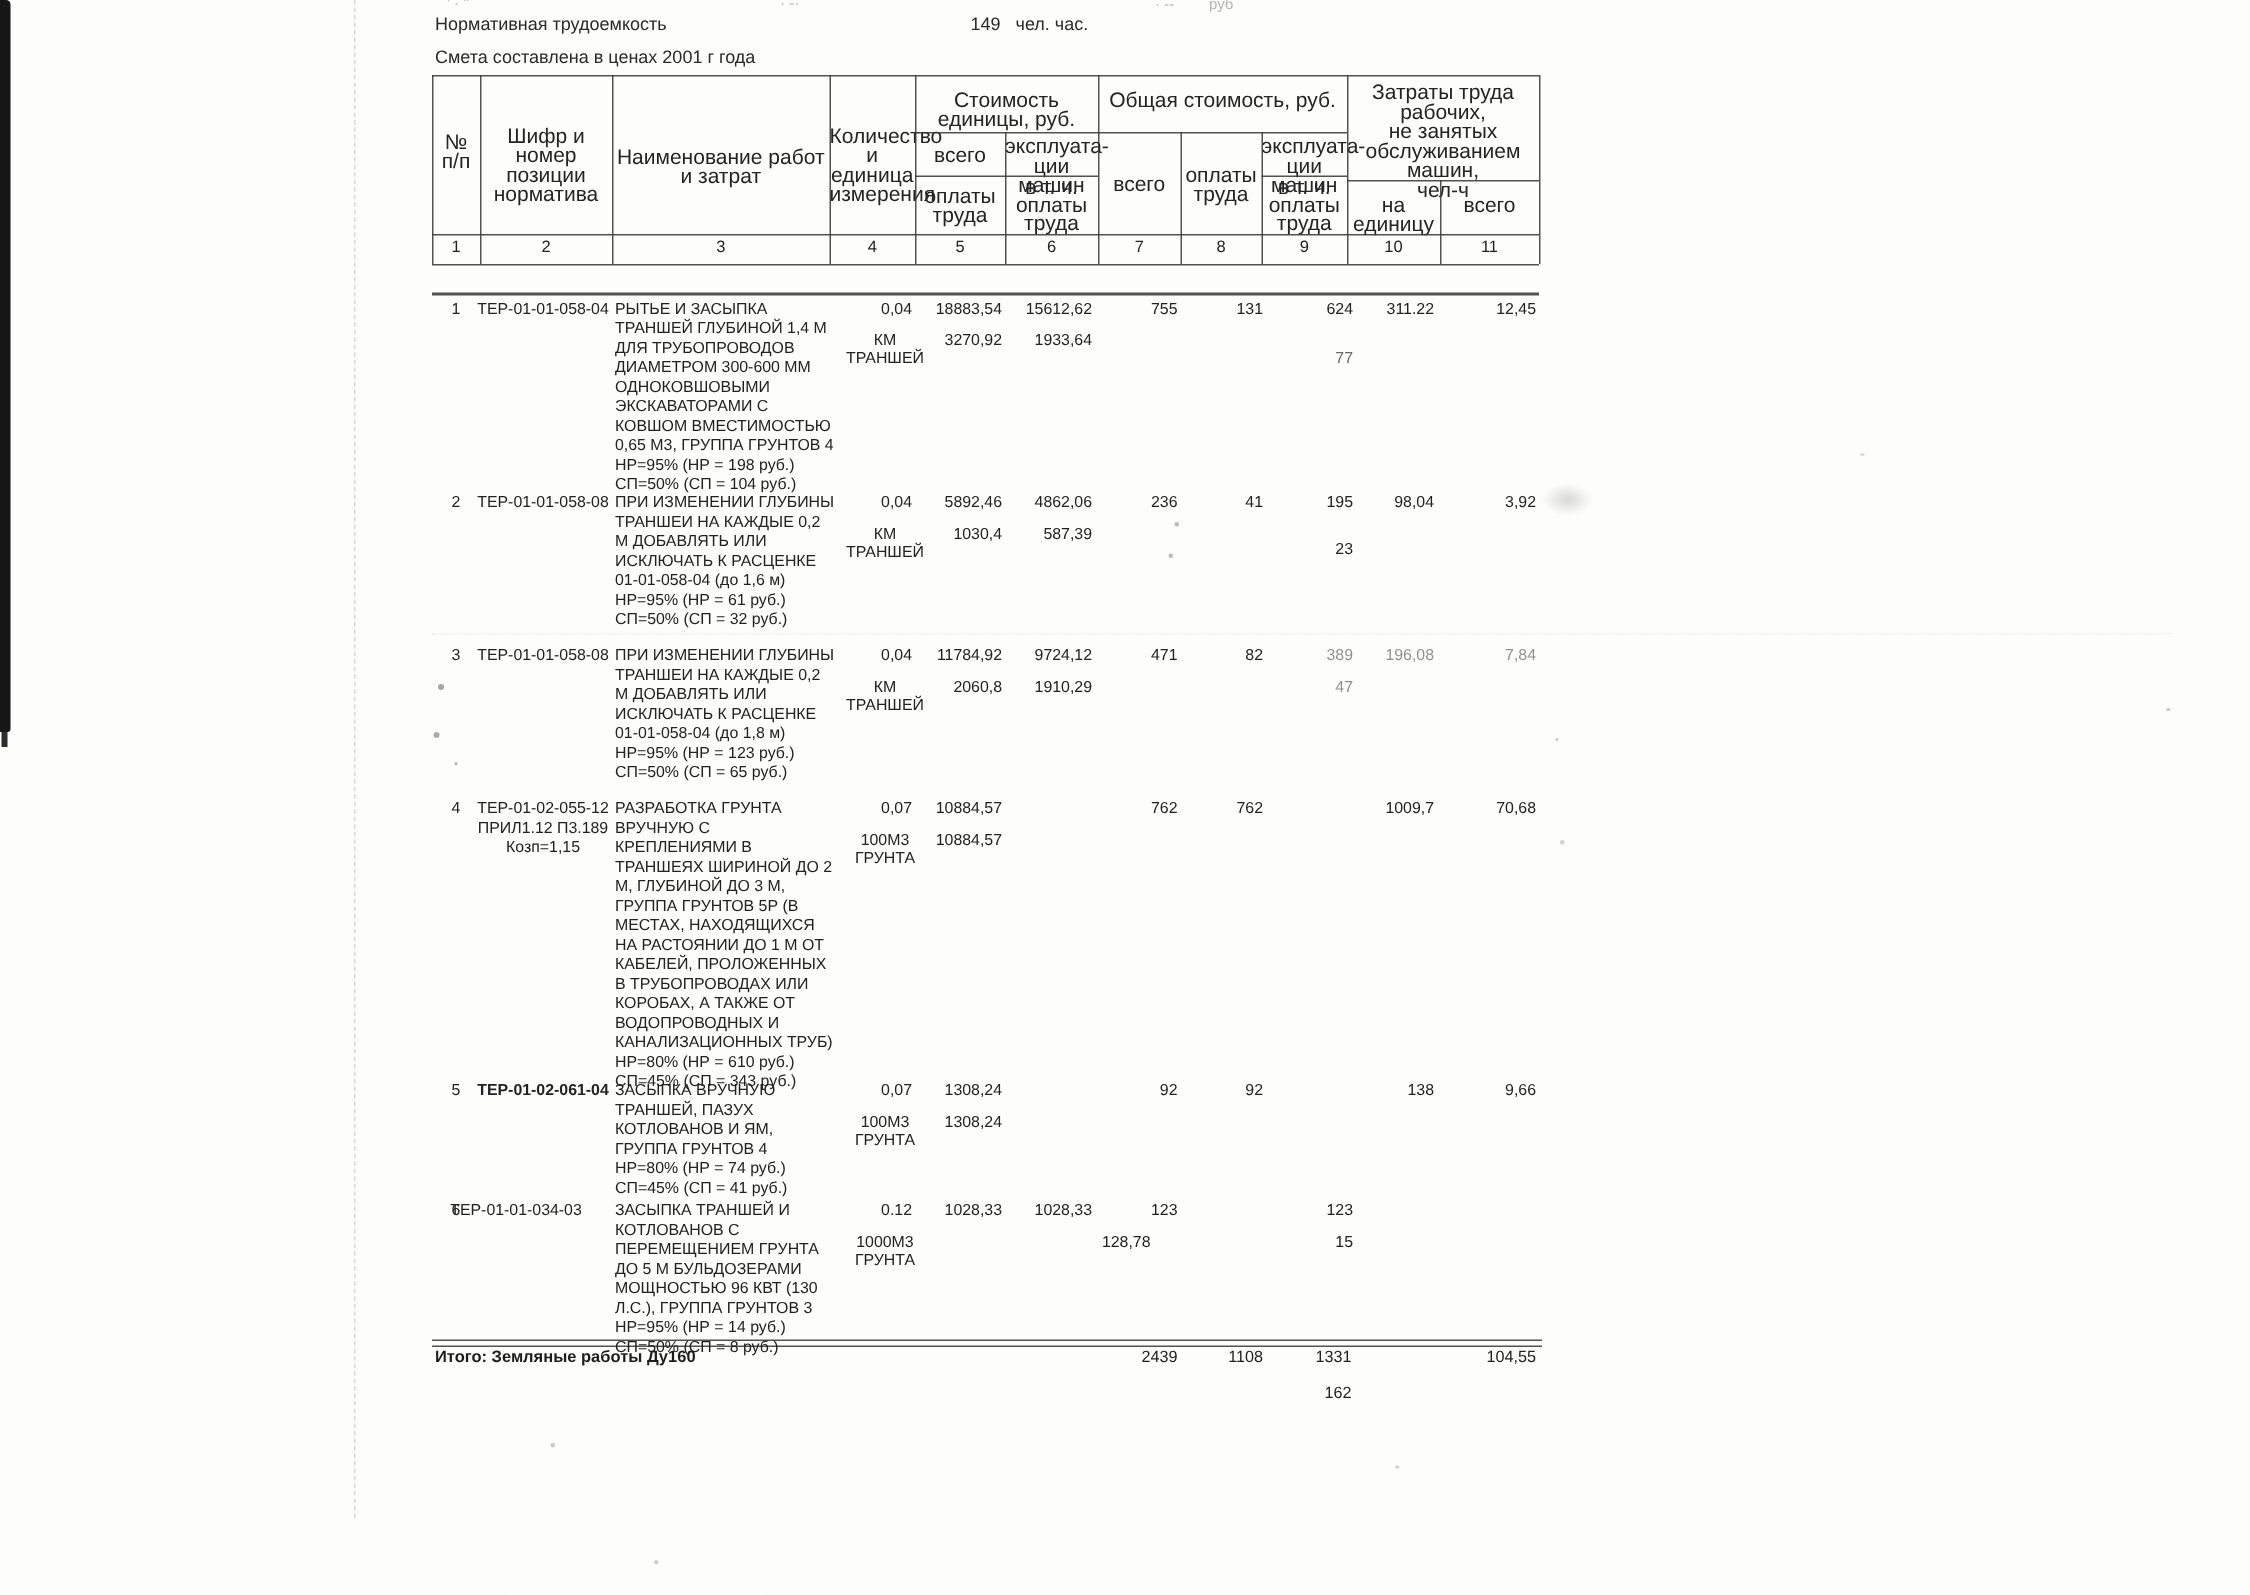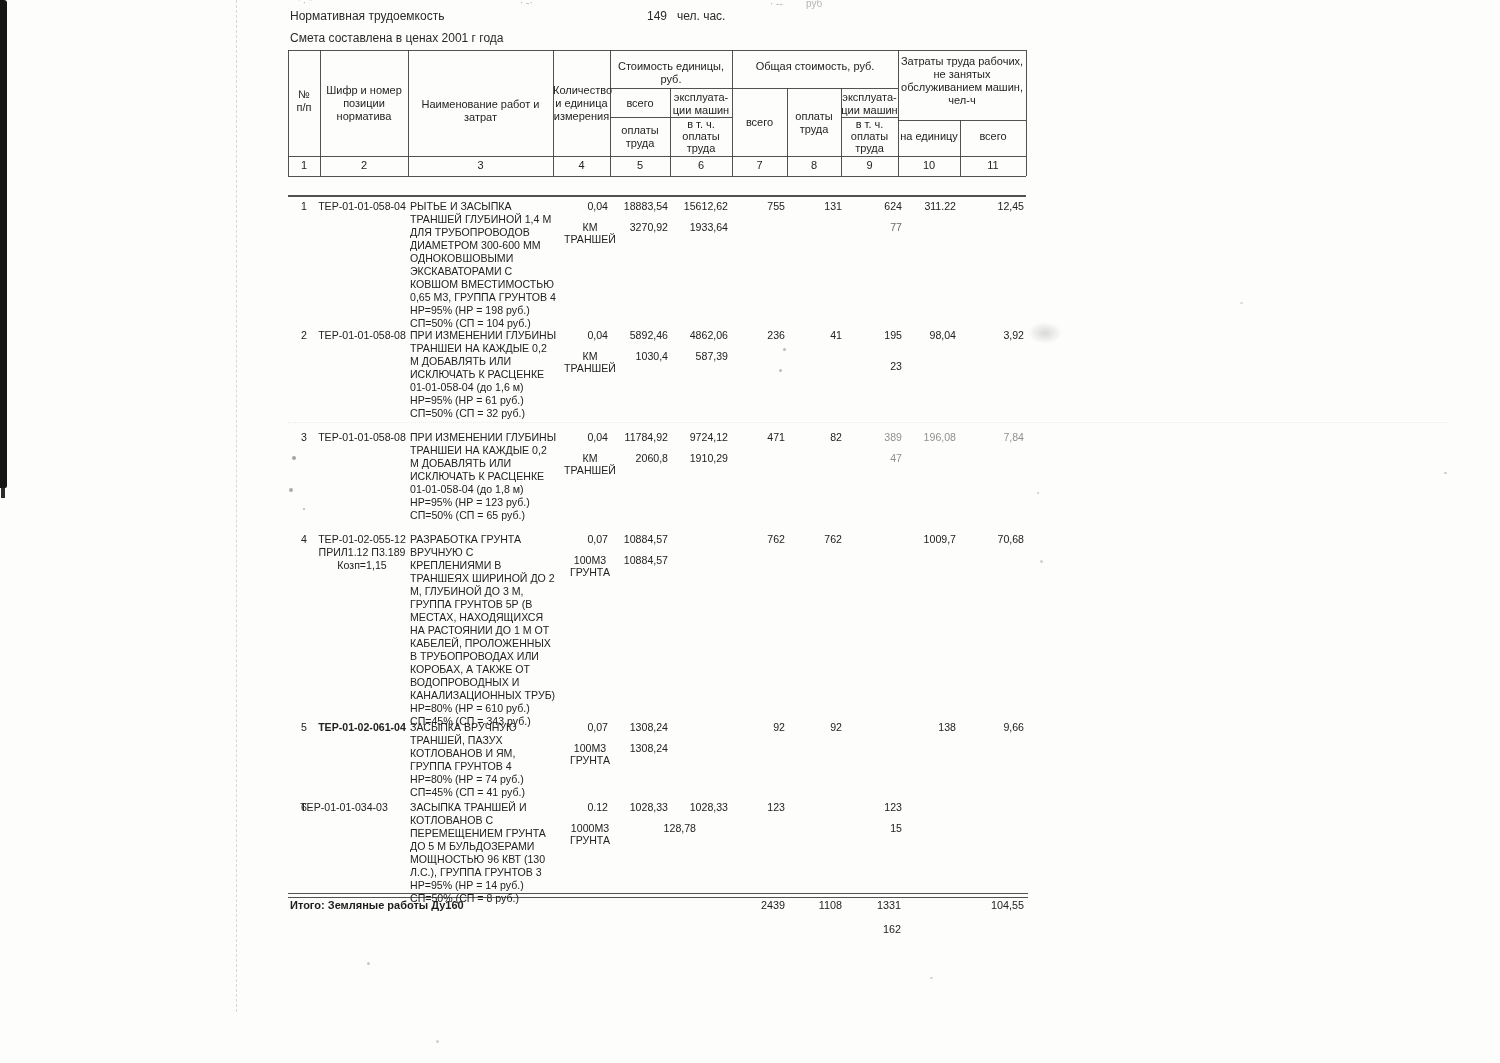--- a/index.html
+++ b/index.html
@@ -1,25 +1,25 @@
 <!DOCTYPE html>
 <html><head>
 <meta charset="utf-8">
 <style>
   html,body{margin:0;padding:0;background:#ffffff;}
   .page{position:relative;width:1500px;height:1063px;background:#fdfdfc;overflow:hidden;
         font-family:"Liberation Sans","DejaVu Sans",sans-serif;color:#212121;}
   .lbl{position:absolute;font-size:12px;color:#2a2a2a;white-space:nowrap;}
-  .hl{position:absolute;font-size:11px;line-height:13px;text-align:center;
+  .hl{position:absolute;font-size:14px;line-height:13px;text-align:center;
       white-space:pre-line;color:#242424;}
   .line{position:absolute;background:#3a3a3a;opacity:.88;}
   .cnum{position:absolute;font-size:11px;color:#222;text-align:center;}
   .cell{position:absolute;font-size:10.6px;line-height:13px;color:#222;white-space:pre-line;}
   .r{text-align:right;} .c{text-align:center;} .l{text-align:left;}
-  .faded{opacity:.5;} .dim{opacity:.68;}
+  .faded{opacity:.5;} .dim{opacity:.68;margin-top:12px;}
   .sec-title{position:absolute;font-size:11.5px;font-weight:bold;text-align:center;color:#1d1d1d;}
   .tot-label{position:absolute;font-size:11px;font-weight:600;color:#1d1d1d;white-space:nowrap;}
   .tot-num{position:absolute;font-size:10.8px;color:#222;text-align:right;}
   .artifact{position:absolute;pointer-events:none;}
   .speck{position:absolute;background:#6a6a6a;border-radius:50%;pointer-events:none;}
   .ghost{position:absolute;color:#b4b4b4;font-size:10px;white-space:nowrap;pointer-events:none;}
 </style>
 </head>
 <body>
 
@@ -215,21 +215,21 @@
         <div class="cell l" style="left: 410px; top: 801px; width: 147px;">ЗАСЫПКА ТРАНШЕЙ И КОТЛОВАНОВ С ПЕРЕМЕЩЕНИЕМ ГРУНТА ДО 5 М БУЛЬДОЗЕРАМИ МОЩНОСТЬЮ 96 КВТ (130 Л.С.), ГРУППА ГРУНТОВ 3
 НР=95% (НР = 14 руб.)
 СП=50% (СП = 8 руб.)</div>
         <div class="cell r" style="left: 553px; top: 801px; width: 55px;">0.12</div>
         <div class="cell r" style="left: 612px; top: 801px; width: 56px;">1028,33</div>
         <div class="cell r" style="left: 672px; top: 801px; width: 56px;">1028,33</div>
         <div class="cell r" style="left: 729px; top: 801px; width: 56px;">123</div>
         <div class="cell r" style="left: 846px; top: 801px; width: 56px;">123</div>
         <div class="cell c" style="line-height: 12px; left: 558px; top: 822px; width: 64px;">1000М3
 ГРУНТА</div>
-        <div class="cell r" style="left: 640px; top: 822px; width: 56px;">128,78</div>
+        <div class="cell r" style="left: 711px; top: 822px; width: 56px;">128,78</div>
         <div class="cell r" style="left: 846px; top: 822px; width: 56px;">15</div>
       </div>
     </div>
 
   <div class="tot-label" style="left:290px;top:899px;">Итого: Земляные работы Ду160</div>
   <div class="tot-num" style="left:729px;top:899px;width:56px;">2439</div>
   <div class="tot-num" style="left:786px;top:899px;width:56px;">1108</div>
   <div class="tot-num" style="left:845px;top:899px;width:56px;">1331</div>
   <div class="tot-num" style="left:958px;top:899px;width:66px;">104,55</div>
   <div class="tot-num" style="left:845px;top:923px;width:56px;">162</div>

